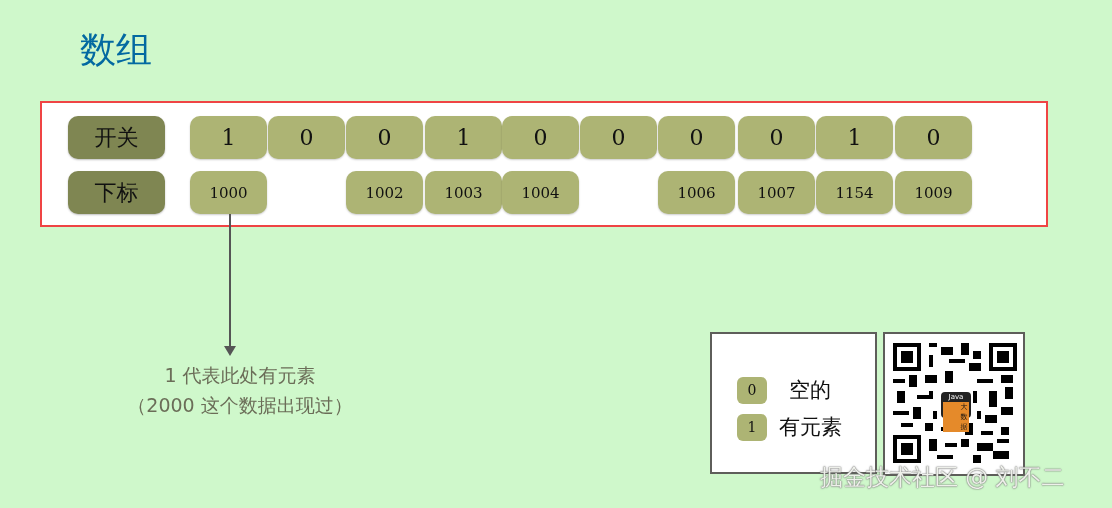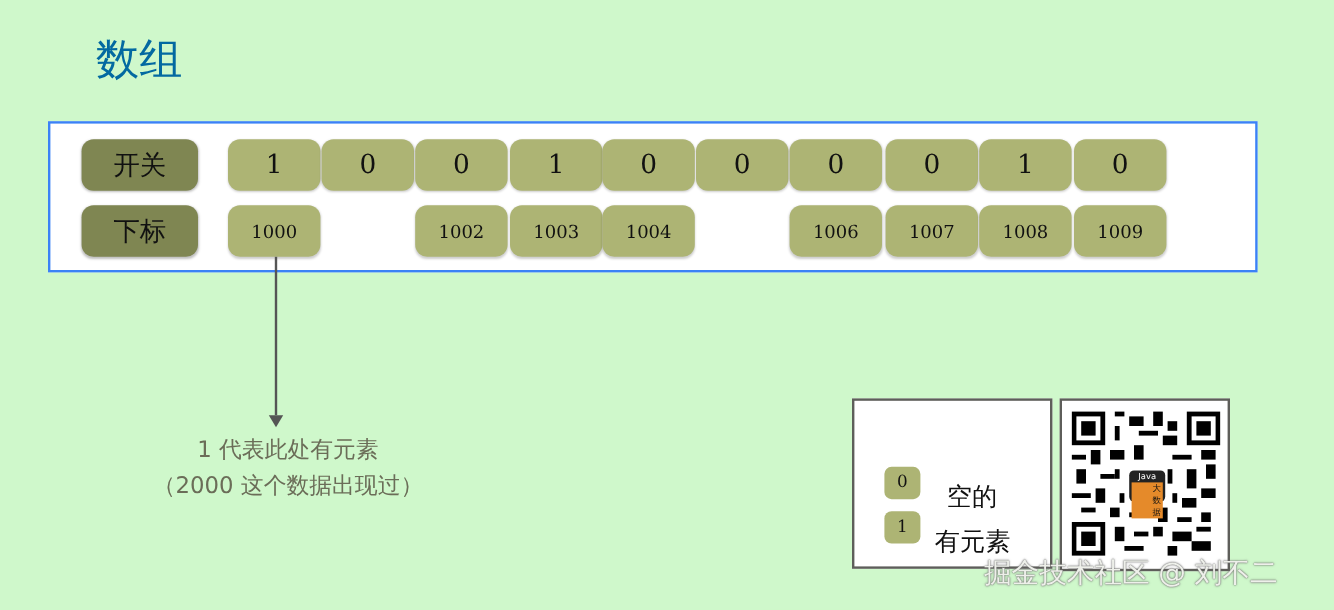--- a/index.html
+++ b/index.html
@@ -1,29 +1,29 @@
 <!DOCTYPE html>
 <html><head>
 <meta charset="utf-8">
 <style>
   html,body{margin:0;padding:0;}
   body{width:1112px;height:508px;background:#cff8cb;position:relative;overflow:hidden;font-family:"DejaVu Serif",serif;}
   .title{position:absolute;left:80px;top:26px;font-size:36px;color:#0369a1;font-family:"DejaVu Sans",sans-serif;}
-  .panel{position:absolute;left:40px;top:101px;width:1008px;height:126px;background:#fff;border:2px solid #3b82f6;box-sizing:border-box;}
+  .panel{position:absolute;left:40px;top:101px;width:1008px;height:126px;background:#fff;border:2px solid #ef4444;box-sizing:border-box;}
   .label{position:absolute;width:97px;height:43px;border-radius:10px;background:#7f8652;color:#111;font-size:22px;display:flex;align-items:center;justify-content:center;font-family:"DejaVu Sans",sans-serif;box-shadow:0 1px 2px rgba(0,0,0,.25);}
   .cell{position:absolute;width:77px;height:43px;border-radius:10px;background:#adb474;color:#111;display:flex;align-items:center;justify-content:center;box-shadow:0 1px 2px rgba(0,0,0,.2);}
   .cell.val{font-size:22px;}
   .cell.idx{font-size:15px;}
   .arrow-line{position:absolute;left:229px;top:214px;width:2px;height:132px;background:#555;}
   .arrow-head{position:absolute;left:224px;top:346px;width:0;height:0;border-left:6px solid transparent;border-right:6px solid transparent;border-top:10px solid #555;}
   .note{position:absolute;left:110px;top:360px;width:260px;text-align:center;color:#6b6d58;font-size:19px;line-height:30px;font-family:"DejaVu Sans",sans-serif;}
   .legend{position:absolute;left:710px;top:332px;width:167px;height:142px;background:#fff;border:2px solid #5e5e5a;box-sizing:border-box;}
   .lg-item{position:absolute;display:flex;align-items:center;}
   .lg-box{width:30px;height:27px;border-radius:6px;background:#adb474;display:flex;align-items:center;justify-content:center;font-size:14px;color:#111;}
-  .lg-text{font-size:21px;color:#111;margin-left:12px;font-family:Liberation Serif, serif;margin-top:24px;}
+  .lg-text{font-size:21px;color:#111;margin-left:12px;font-family:Liberation Serif, serif;}
   .qr{position:absolute;left:883px;top:332px;width:142px;height:144px;background:#fff;border:2px solid #5e5e5a;box-sizing:border-box;}
   .qr svg{position:absolute;left:8px;top:8px;}
   .qr-badge{position:absolute;left:56px;top:58px;width:30px;height:26px;background:#222;border-radius:4px;}
   .qr-badge .t1{color:#fff;font-size:7px;text-align:center;font-family:"DejaVu Sans",sans-serif;line-height:10px;}
   .qr-badge .t2{background:#e58a2a;color:#111;font-size:7px;text-align:center;margin:0 2px;line-height:10px;font-family:"DejaVu Sans",sans-serif;padding-left:16px;}
   .watermark{position:absolute;left:820px;top:462px;font-size:23px;color:#eef0ea;font-family:"DejaVu Sans",sans-serif;text-shadow:0 0 2px #777,0 0 1px #555;}
 </style>
 </head>
 <body>
 
@@ -43,21 +43,21 @@
   <div class="cell val" style="left:696px;top:13px;">0</div>
   <div class="cell val" style="left:774px;top:13px;">1</div>
   <div class="cell val" style="left:853px;top:13px;">0</div>
 
   <div class="cell idx" style="left:148px;top:68px;">1000</div>
   <div class="cell idx" style="left:304px;top:68px;">1002</div>
   <div class="cell idx" style="left:383px;top:68px;">1003</div>
   <div class="cell idx" style="left:460px;top:68px;">1004</div>
   <div class="cell idx" style="left:616px;top:68px;">1006</div>
   <div class="cell idx" style="left:696px;top:68px;">1007</div>
-  <div class="cell idx" style="left:774px;top:68px;">1008</div>
+  <div class="cell idx" style="left:774px;top:68px;">1154</div>
   <div class="cell idx" style="left:853px;top:68px;">1009</div>
 </div>
 
 <div class="arrow-line"></div>
 <div class="arrow-head"></div>
 
 <div class="note">
   <div>1 代表此处有元素</div>
   <div>（2000 这个数据出现过）</div>
 </div>

